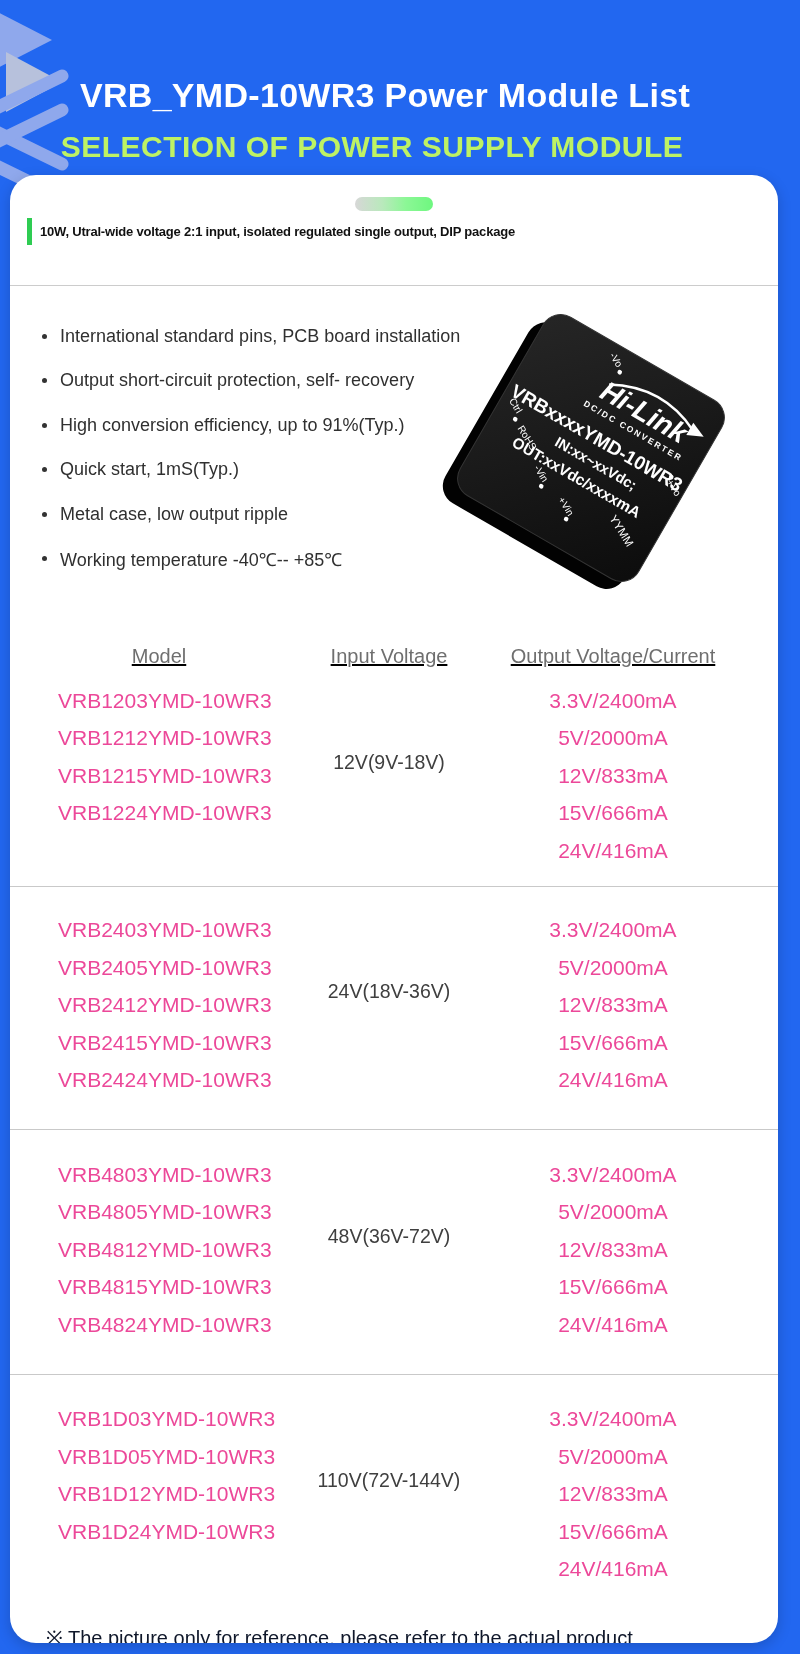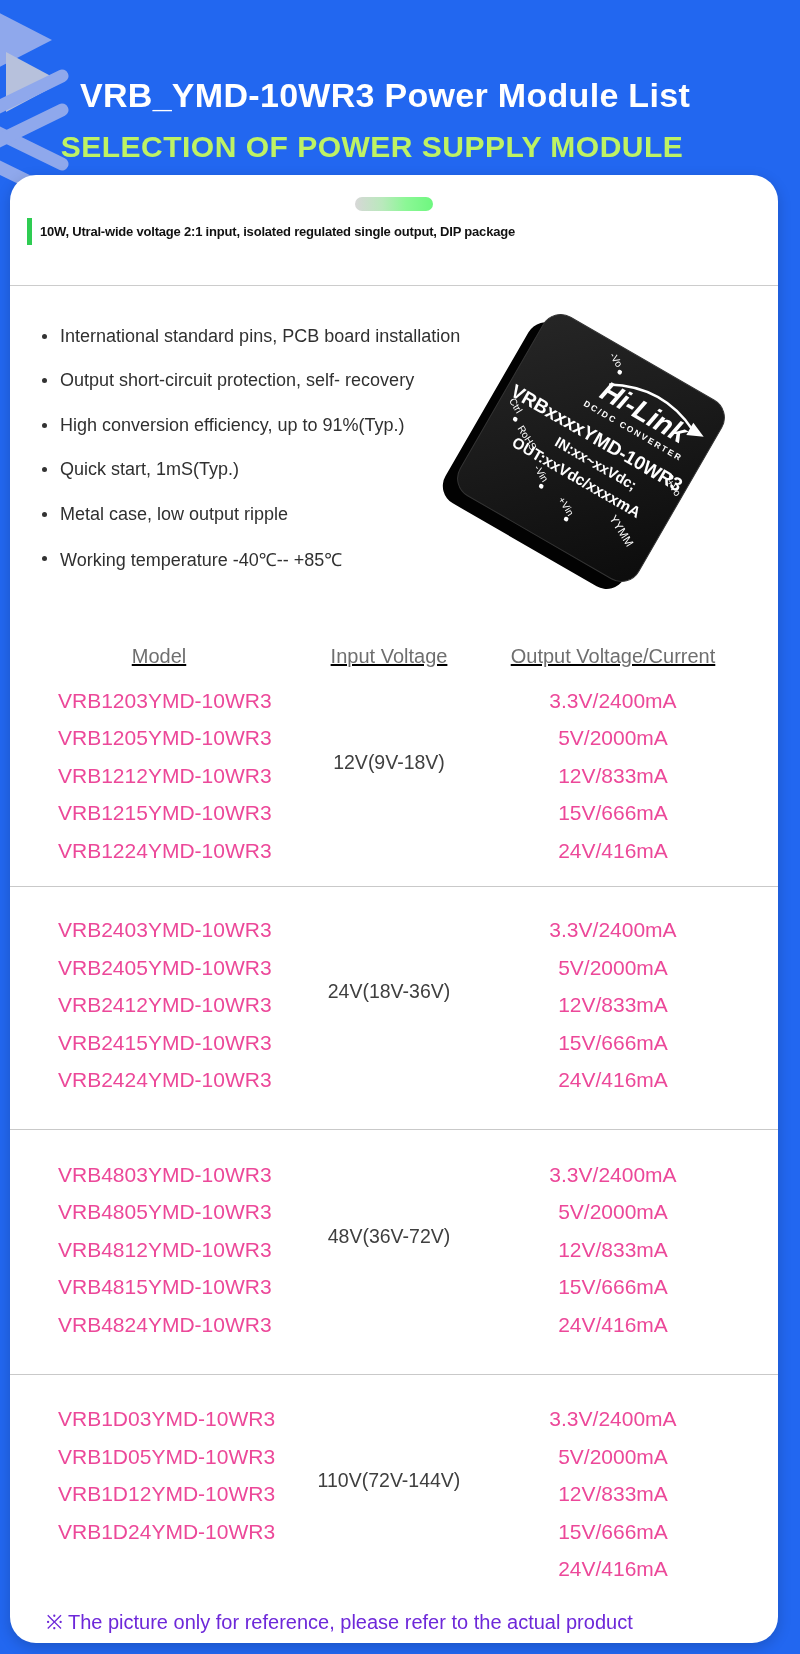--- a/index.html
+++ b/index.html
@@ -54,21 +54,21 @@
   .thead .h { font-size:20px; color:#6f6f6f; text-align:center; white-space:nowrap; }
   .group { margin-top:6px; }
   .cell { height:37.5px; display:flex; align-items:center; font-size:21px; color:#ec4899; white-space:nowrap; }
   .cell.model { padding-left:14px; }
   .cell.out { justify-content:center; }
   .col.input {
     display:flex; flex-direction:row; justify-content:center; align-items:center;
     transform:translateY(-14px);
   }
   .col.input .iv { font-size:19.5px; color:#3f3f3f; line-height:38px; white-space:nowrap; }
-  .note { margin-top:20px; padding-left:36px; font-size:20px; color:#6d28d9; white-space:nowrap; }
+  .note { margin-top:36px; padding-left:36px; font-size:20px; color:#0f172a; white-space:nowrap; }
   svg text { font-family:"Liberation Sans", sans-serif; }
 </style>
 </head>
 <body>
 
 <svg class="deco" width="200" height="190" viewBox="0 0 200 190">
   <polygon points="-45,-10 52,40 -45,90" fill="#8fa8ec"></polygon>
   <polygon points="6,52 62,82 6,112" fill="#b7c1dc"></polygon>
   <polyline points="62,76 -28,120 62,164" fill="none" stroke="#8fa8ec" stroke-width="13" stroke-linecap="round" stroke-linejoin="round"></polyline>
   <polyline points="62,110 -28,154 62,198" fill="none" stroke="#8fa8ec" stroke-width="13" stroke-linecap="round" stroke-linejoin="round"></polyline>
@@ -135,21 +135,20 @@
 
   <div class="thead">
     <div class="h">Model</div>
     <div class="h">Input Voltage</div>
     <div class="h">Output Voltage/Current</div>
   </div>
 
   <section class="group">
     <div class="col">
       <div class="cell model">VRB1203YMD-10WR3</div>
-      <div class="cell model">VRB1205YMD-10WR3</div>
       <div class="cell model">VRB1212YMD-10WR3</div>
       <div class="cell model">VRB1215YMD-10WR3</div>
       <div class="cell model">VRB1224YMD-10WR3</div>
     </div>
     <div class="col input">
       <div class="iv">12V</div>
       <div class="iv">(9V-18V)</div>
     </div>
     <div class="col">
       <div class="cell out">3.3V/2400mA</div>

